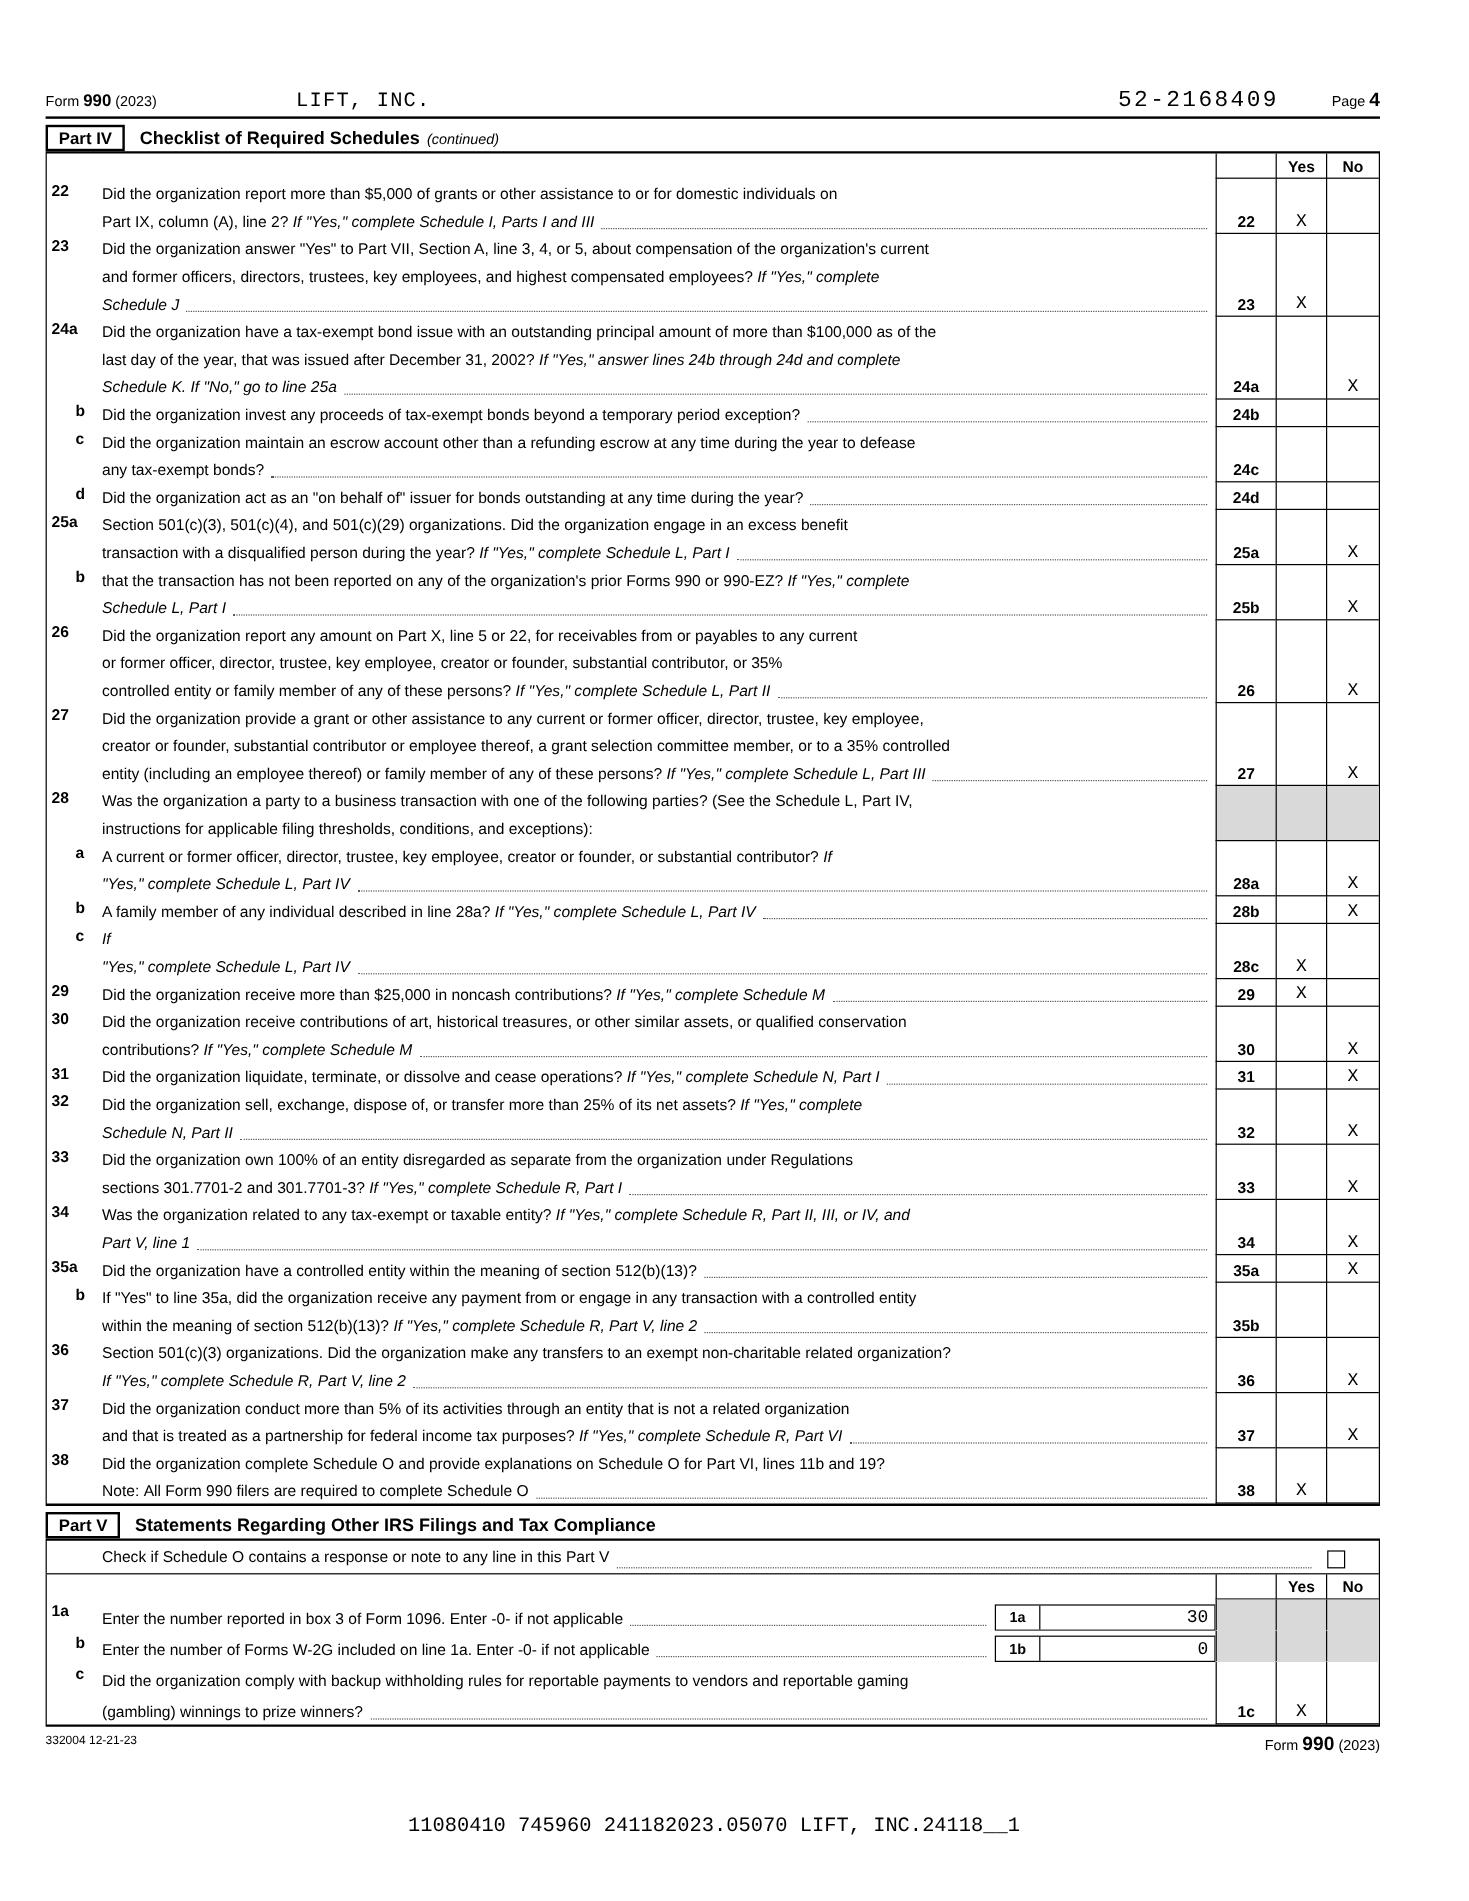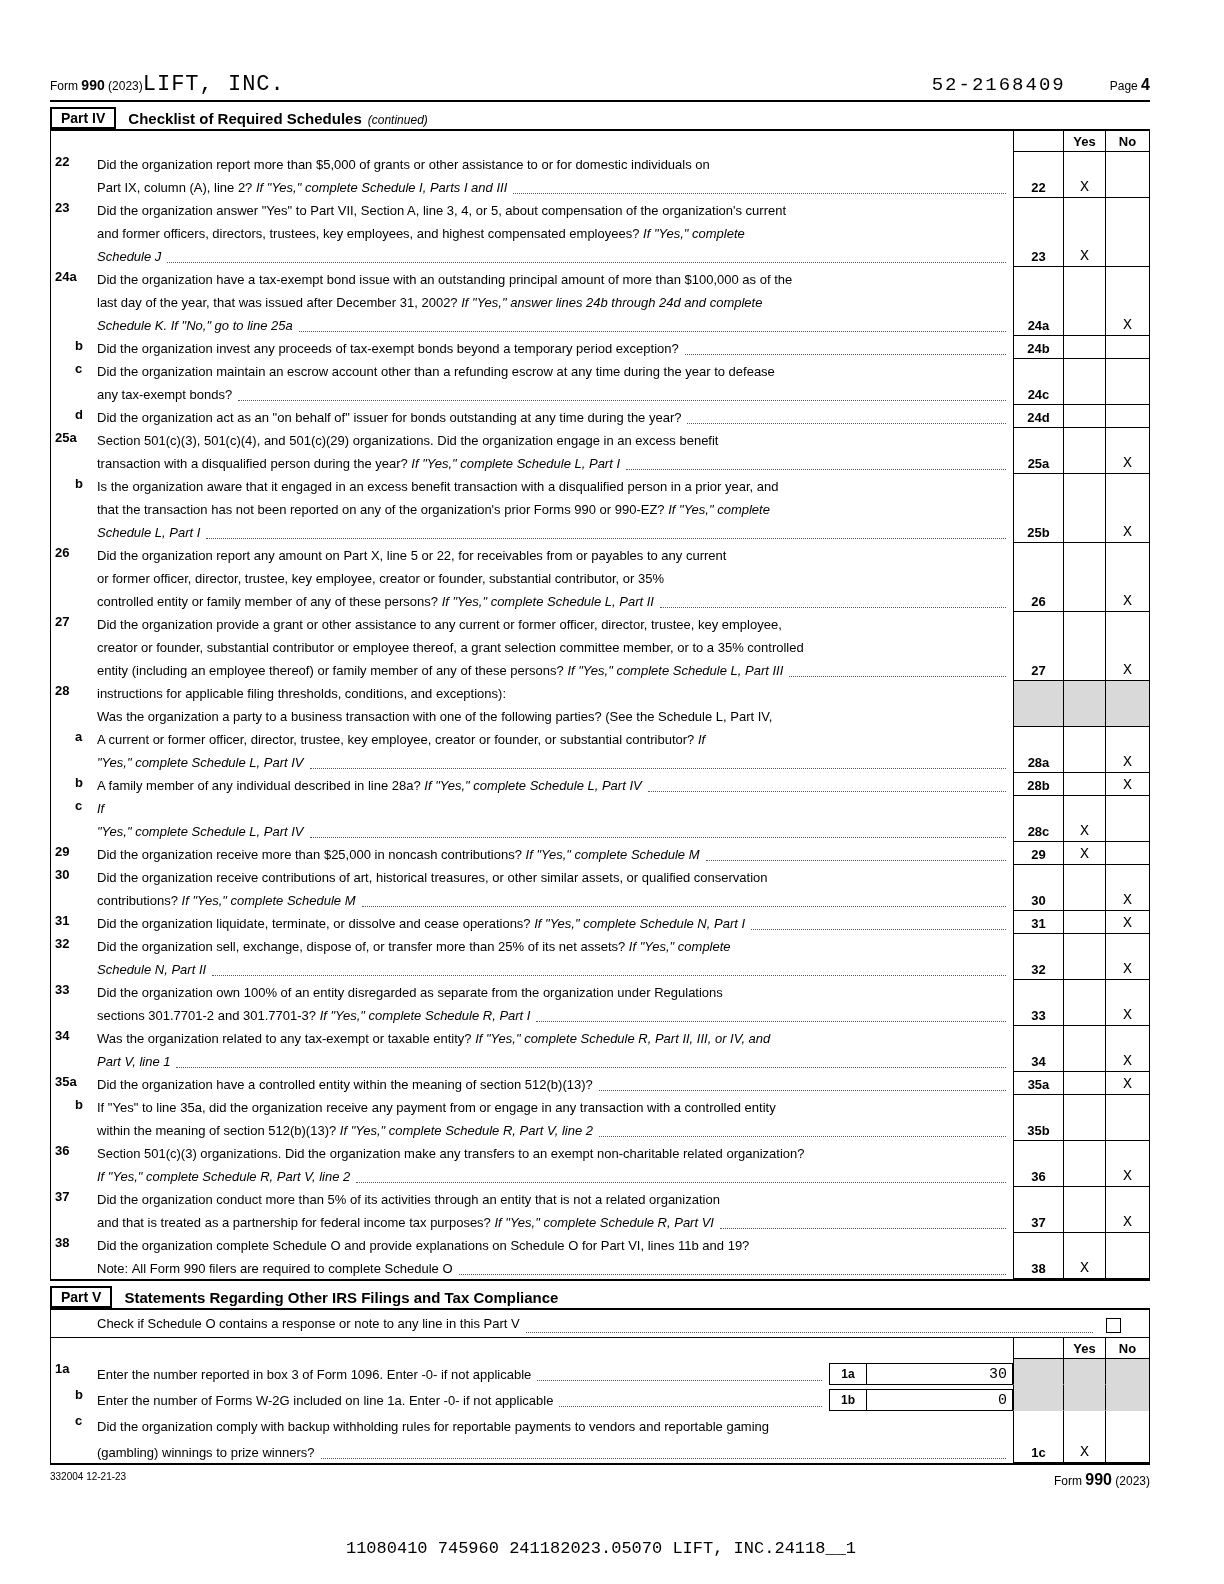--- a/index.html
+++ b/index.html
@@ -1,25 +1,25 @@
 <!DOCTYPE html>
 <html><head>
 <meta charset="utf-8">
 <style>
   html,body{margin:0;padding:0}
   body{width:1224px;height:1584px;background:#ffffff;color:#000;font-family:"Liberation Sans",sans-serif}
-  .page{box-sizing:border-box;width:1224px;height:1584px;padding:72px 74px 0 50px;overflow:hidden;position:relative}
+  .page{box-sizing:border-box;width:1224px;height:1584px;padding:72px 74px 0 38px;overflow:hidden;position:relative}
   .it{font-style:italic}
   .bd{font-weight:normal}
 
   
   .top-header{display:flex;align-items:baseline;border-bottom:2px solid #000;padding-bottom:3px}
   .form-id{font-size:12px;white-space:nowrap}
   .form-id .n{font-size:14px;font-weight:bold}
-  .org-name{font-family:"Liberation Mono","DejaVu Sans Mono",monospace;font-size:22px;letter-spacing:1px;white-space:nowrap}
+  .org-name{font-family:"Liberation Mono","DejaVu Sans Mono",monospace;font-size:17px;letter-spacing:1px;margin-left:116px;white-space:nowrap}
   .ein{font-family:"Liberation Mono","DejaVu Sans Mono",monospace;font-size:19px;letter-spacing:2px;margin-left:auto;white-space:nowrap}
   .pageno{font-size:12px;margin-left:44px;white-space:nowrap}
   .pageno .n{font-size:16px;font-weight:bold}
 
   
   .part-bar{display:flex;align-items:stretch;margin-top:5px}
   .part-label{border:2px solid #000;font-weight:bold;font-size:14px;padding:1px 9px;display:flex;align-items:center}
   .part-title{font-weight:bold;font-size:15px;padding:3px 0 0 12px}
   .part-title .cont{font-weight:normal;font-style:italic;font-size:12px;margin-left:6px}
 
@@ -188,23 +188,20 @@
             </div>
           </div>
           <div class="cell ref">25a</div>
           <div class="cell ans"></div>
           <div class="cell ans">X</div>
         </div>
         <div class="qrow">
           <div class="qnum sub">b</div>
           <div class="qtext">
             <div class="qline">
-              <span>Is the organization aware that it engaged in an excess benefit transaction with a disqualified person in a prior year, and</span>
-            </div>
-            <div class="qline">
               <span>that the transaction has not been reported on any of the organization's prior Forms 990 or 990-EZ?&nbsp;</span>
               <span class="it">If "Yes," complete</span>
             </div>
             <div class="qline">
               <span class="it">Schedule L, Part I</span>
               <span class="leader"></span>
             </div>
           </div>
           <div class="cell ref">25b</div>
           <div class="cell ans"></div>
@@ -245,24 +242,24 @@
             </div>
           </div>
           <div class="cell ref">27</div>
           <div class="cell ans"></div>
           <div class="cell ans">X</div>
         </div>
         <div class="qrow">
           <div class="qnum">28</div>
           <div class="qtext">
             <div class="qline">
+              <span>Was the organization a party to a business transaction with one of the following parties? (See the Schedule L, Part IV,</span>
+            </div>
+            <div class="qline">
               <span>instructions for applicable filing thresholds, conditions, and exceptions):</span>
-            </div>
-            <div class="qline">
-              <span>Was the organization a party to a business transaction with one of the following parties? (See the Schedule L, Part IV,</span>
             </div>
           </div>
           <div class="cell ref grey"></div>
           <div class="cell ans grey"></div>
           <div class="cell ans grey"></div>
         </div>
         <div class="qrow">
           <div class="qnum sub">a</div>
           <div class="qtext">
             <div class="qline">

